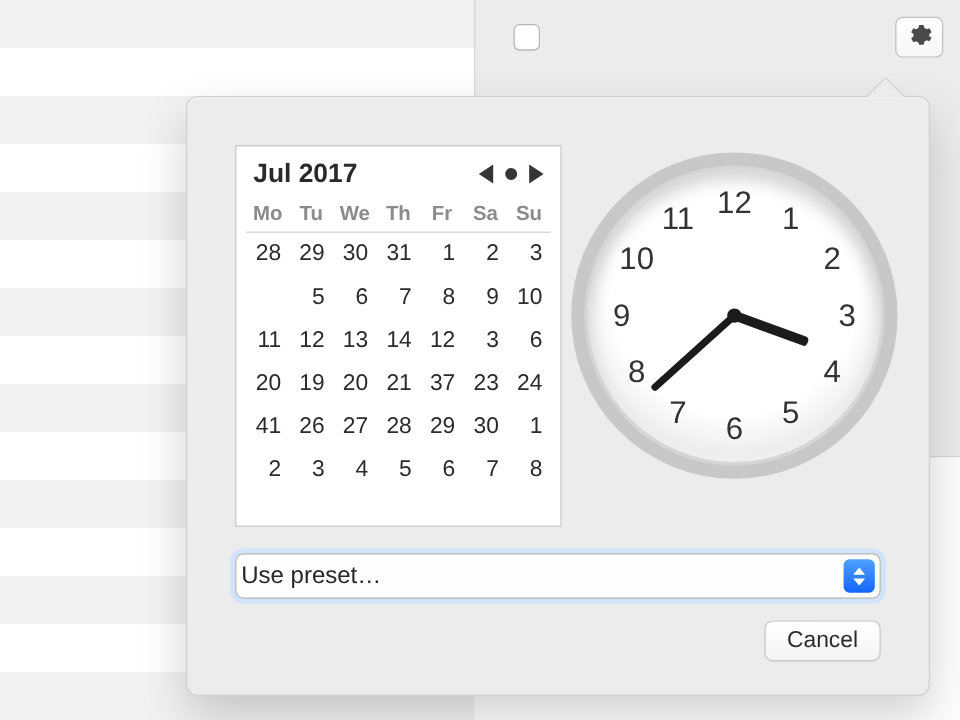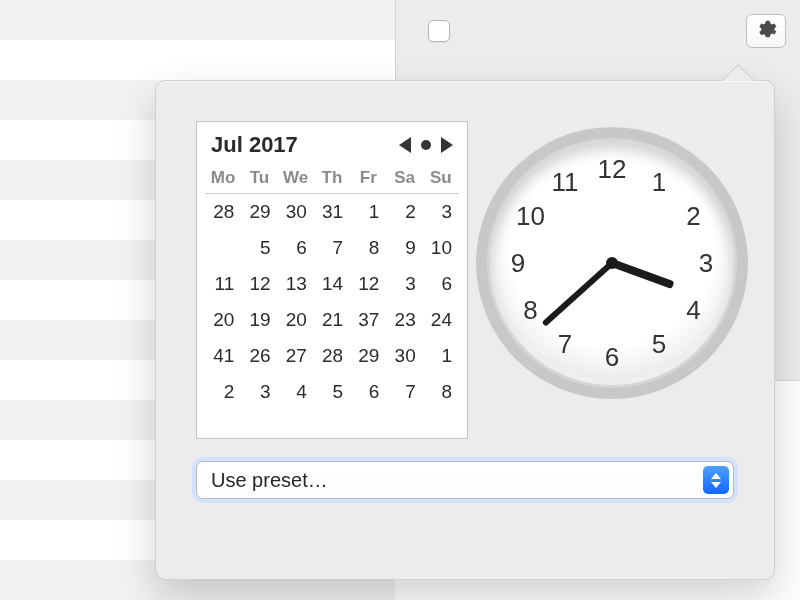--- a/index.html
+++ b/index.html
@@ -186,21 +186,21 @@
   
   .preset {
     position: absolute;
     left: 40px; right: 40px; top: 380px;
     height: 38px;
     border: 1px solid #b8b8b8;
     border-radius: 7px;
     box-shadow: 0 0 0 4px #cfe3fb;
     background: linear-gradient(#ffffff,#fdfdfd);
     display: flex; align-items: center;
-    padding: 0 0 0 14px;
+    padding: 0 0 0 4px;
     font-size: 20px;
     color: #272727;
   }
   .stepper {
     position:absolute; right:4px; top:4px; bottom:4px;
     width:26px;
     background: linear-gradient(#4ea0ff,#1366ff);
     border-radius:5px;
     display:flex; flex-direction:column;
     align-items:center; justify-content:center;
@@ -344,14 +344,15 @@
 
   <div class="preset">
     <span>Use preset…</span>
     <div class="stepper">
       <div class="tri up"></div>
         <div class="tri down"></div>
     </div>
   </div>
 
   <div class="btn-row">
+    <div class="btn">Cancel</div>
   </div>
 </div>
 
 </body></html>

